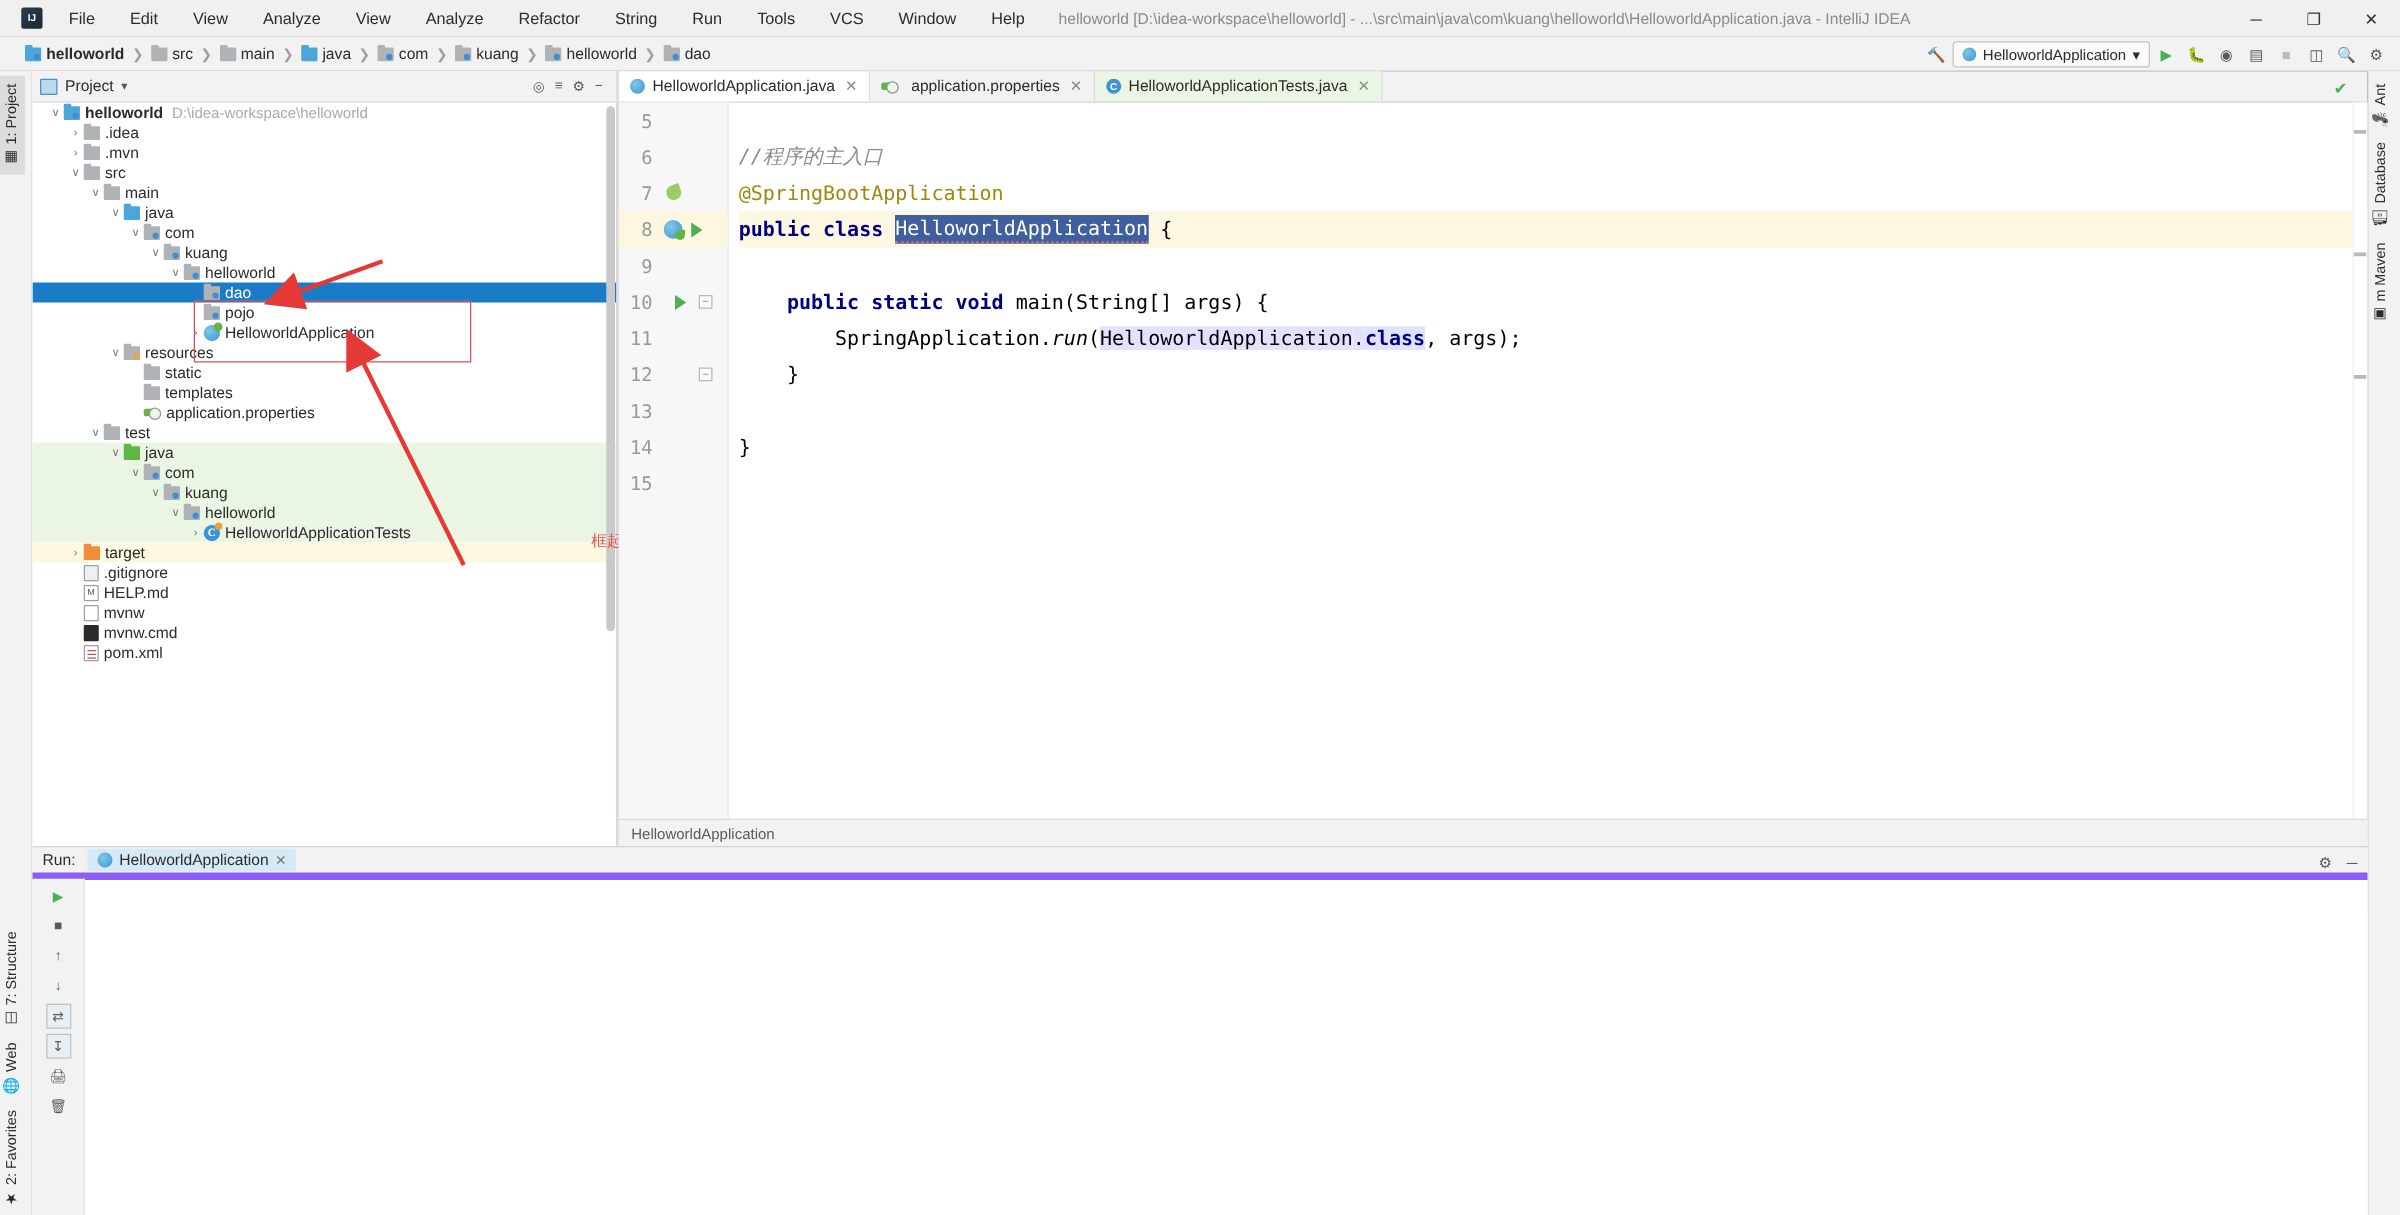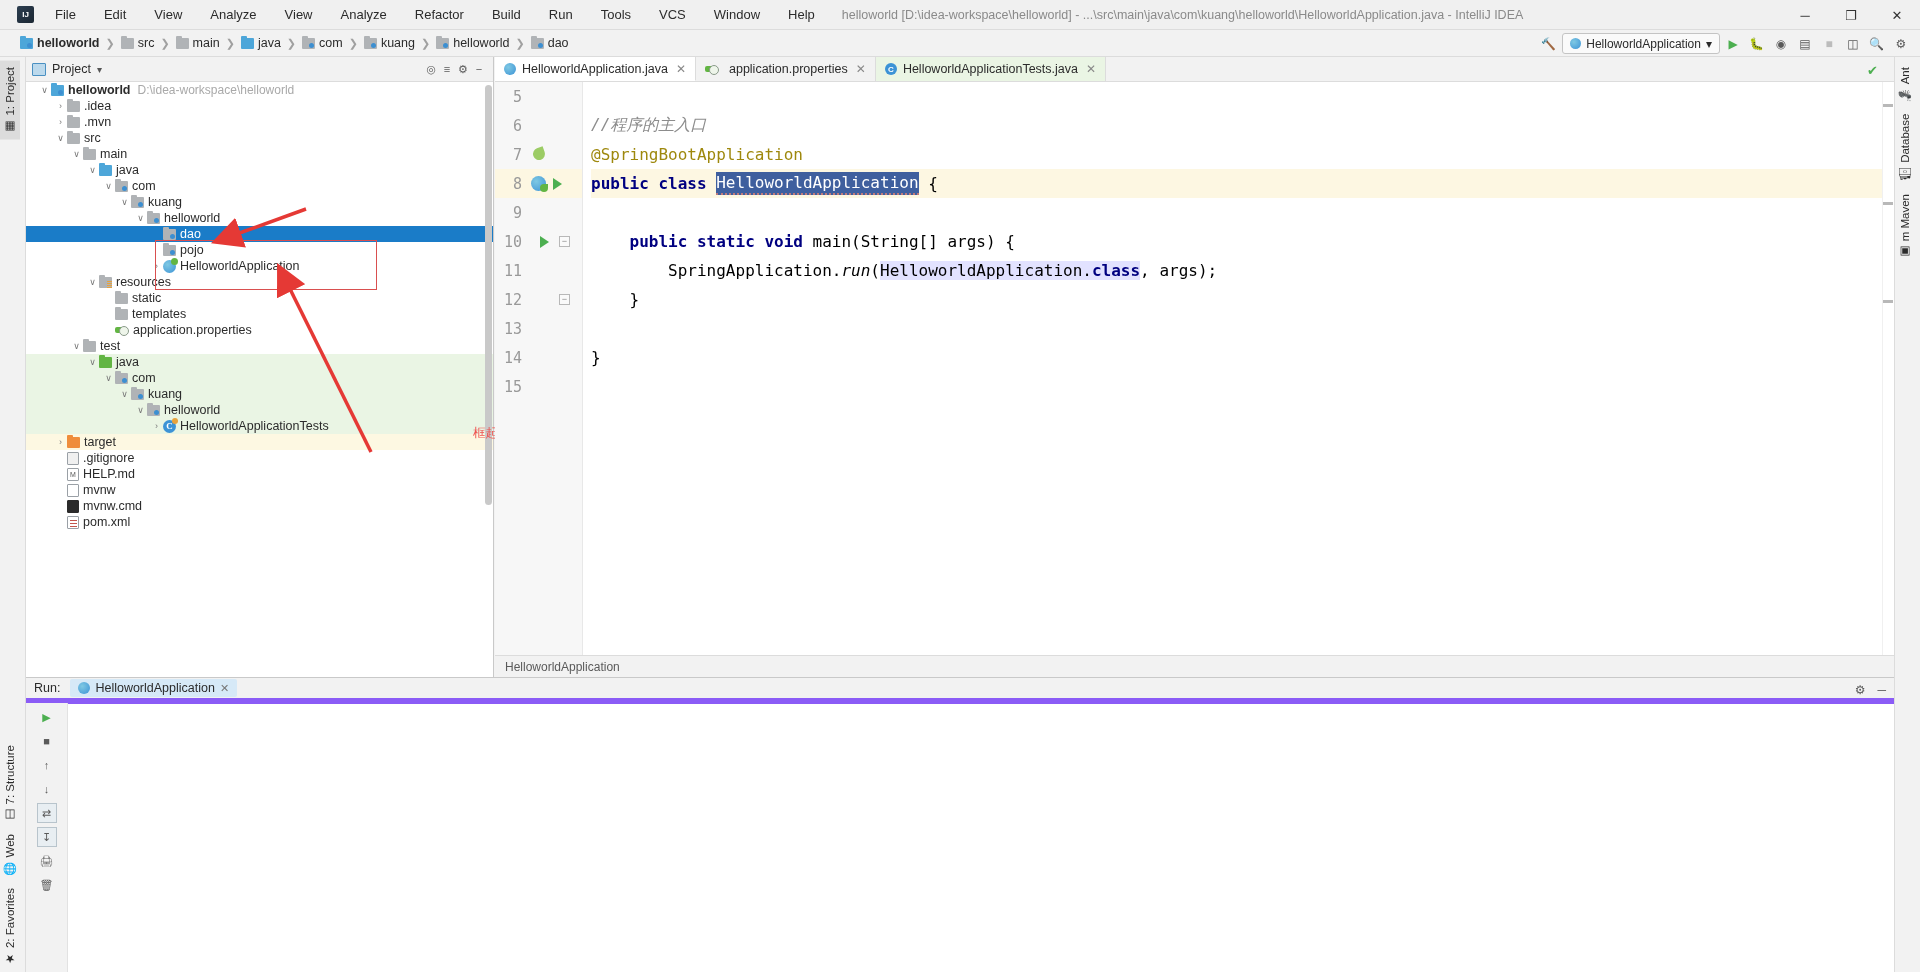--- a/index.html
+++ b/index.html
@@ -339,21 +339,21 @@
   <div class="titlebar">
     <div class="ij-logo"></div>
     <div class="menu">
       <div class="menu-item">File</div>
       <div class="menu-item">Edit</div>
       <div class="menu-item">View</div>
       <div class="menu-item">Analyze</div>
       <div class="menu-item">View</div>
       <div class="menu-item">Analyze</div>
       <div class="menu-item">Refactor</div>
-      <div class="menu-item">Build</div>
+      <div class="menu-item">String</div>
       <div class="menu-item">Run</div>
       <div class="menu-item">Tools</div>
       <div class="menu-item">VCS</div>
       <div class="menu-item">Window</div>
       <div class="menu-item">Help</div>
     </div>
     <div class="title-text">helloworld [D:\idea-workspace\helloworld] - ...\src\main\java\com\kuang\helloworld\HelloworldApplication.java - IntelliJ IDEA</div>
     <div class="win-btns">
       <div class="win-btn">─</div>
       <div class="win-btn">❐</div>

